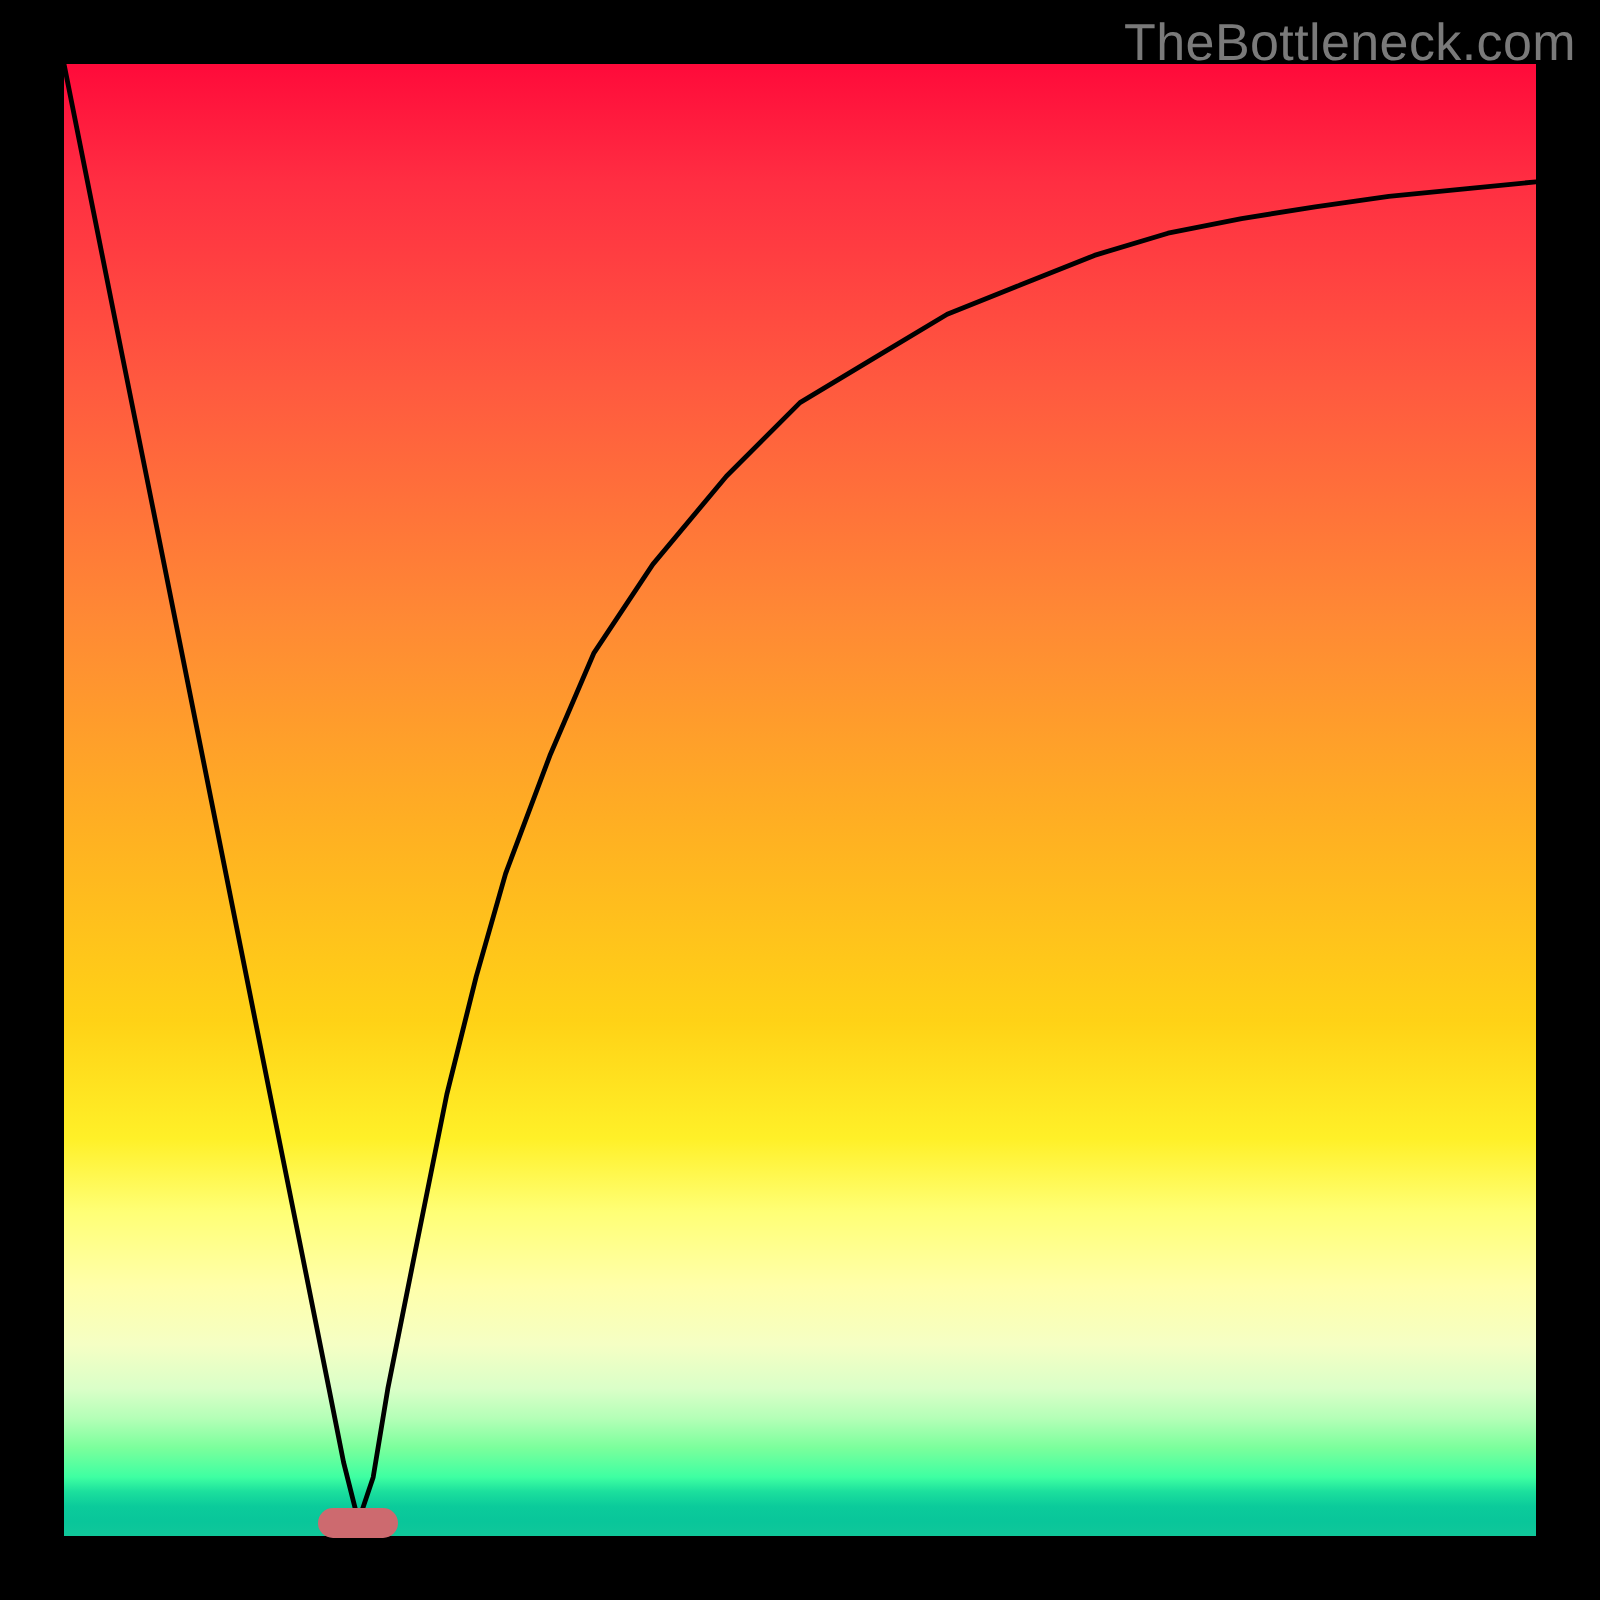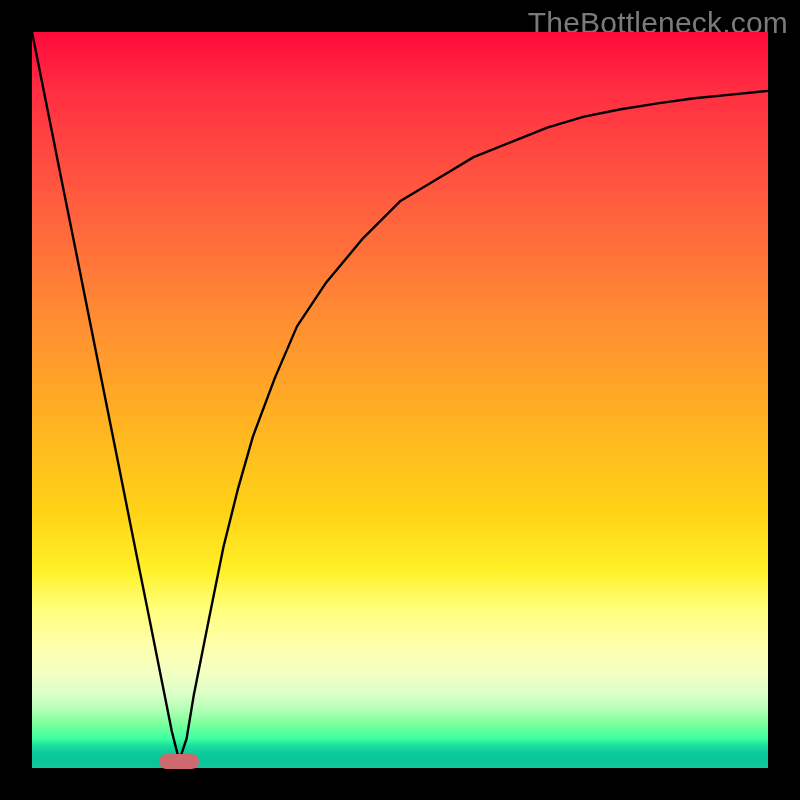--- a/index.html
+++ b/index.html
@@ -44,21 +44,21 @@
       #0bcb9b 98%,
       #09c69a 99%,
       #10c79a 100%
     );
   }
   .watermark {
     position: absolute;
     top: 6px;
     right: 12px;
     color: #7a7a7a;
-    font-size: 30px;
+    font-size: 26px;
     letter-spacing: 0.2px;
     font-weight: 400;
     user-select: none;
   }
   svg.curve {
     position: absolute;
     left: 0;
     top: 0;
     width: 736px;
     height: 736px;

